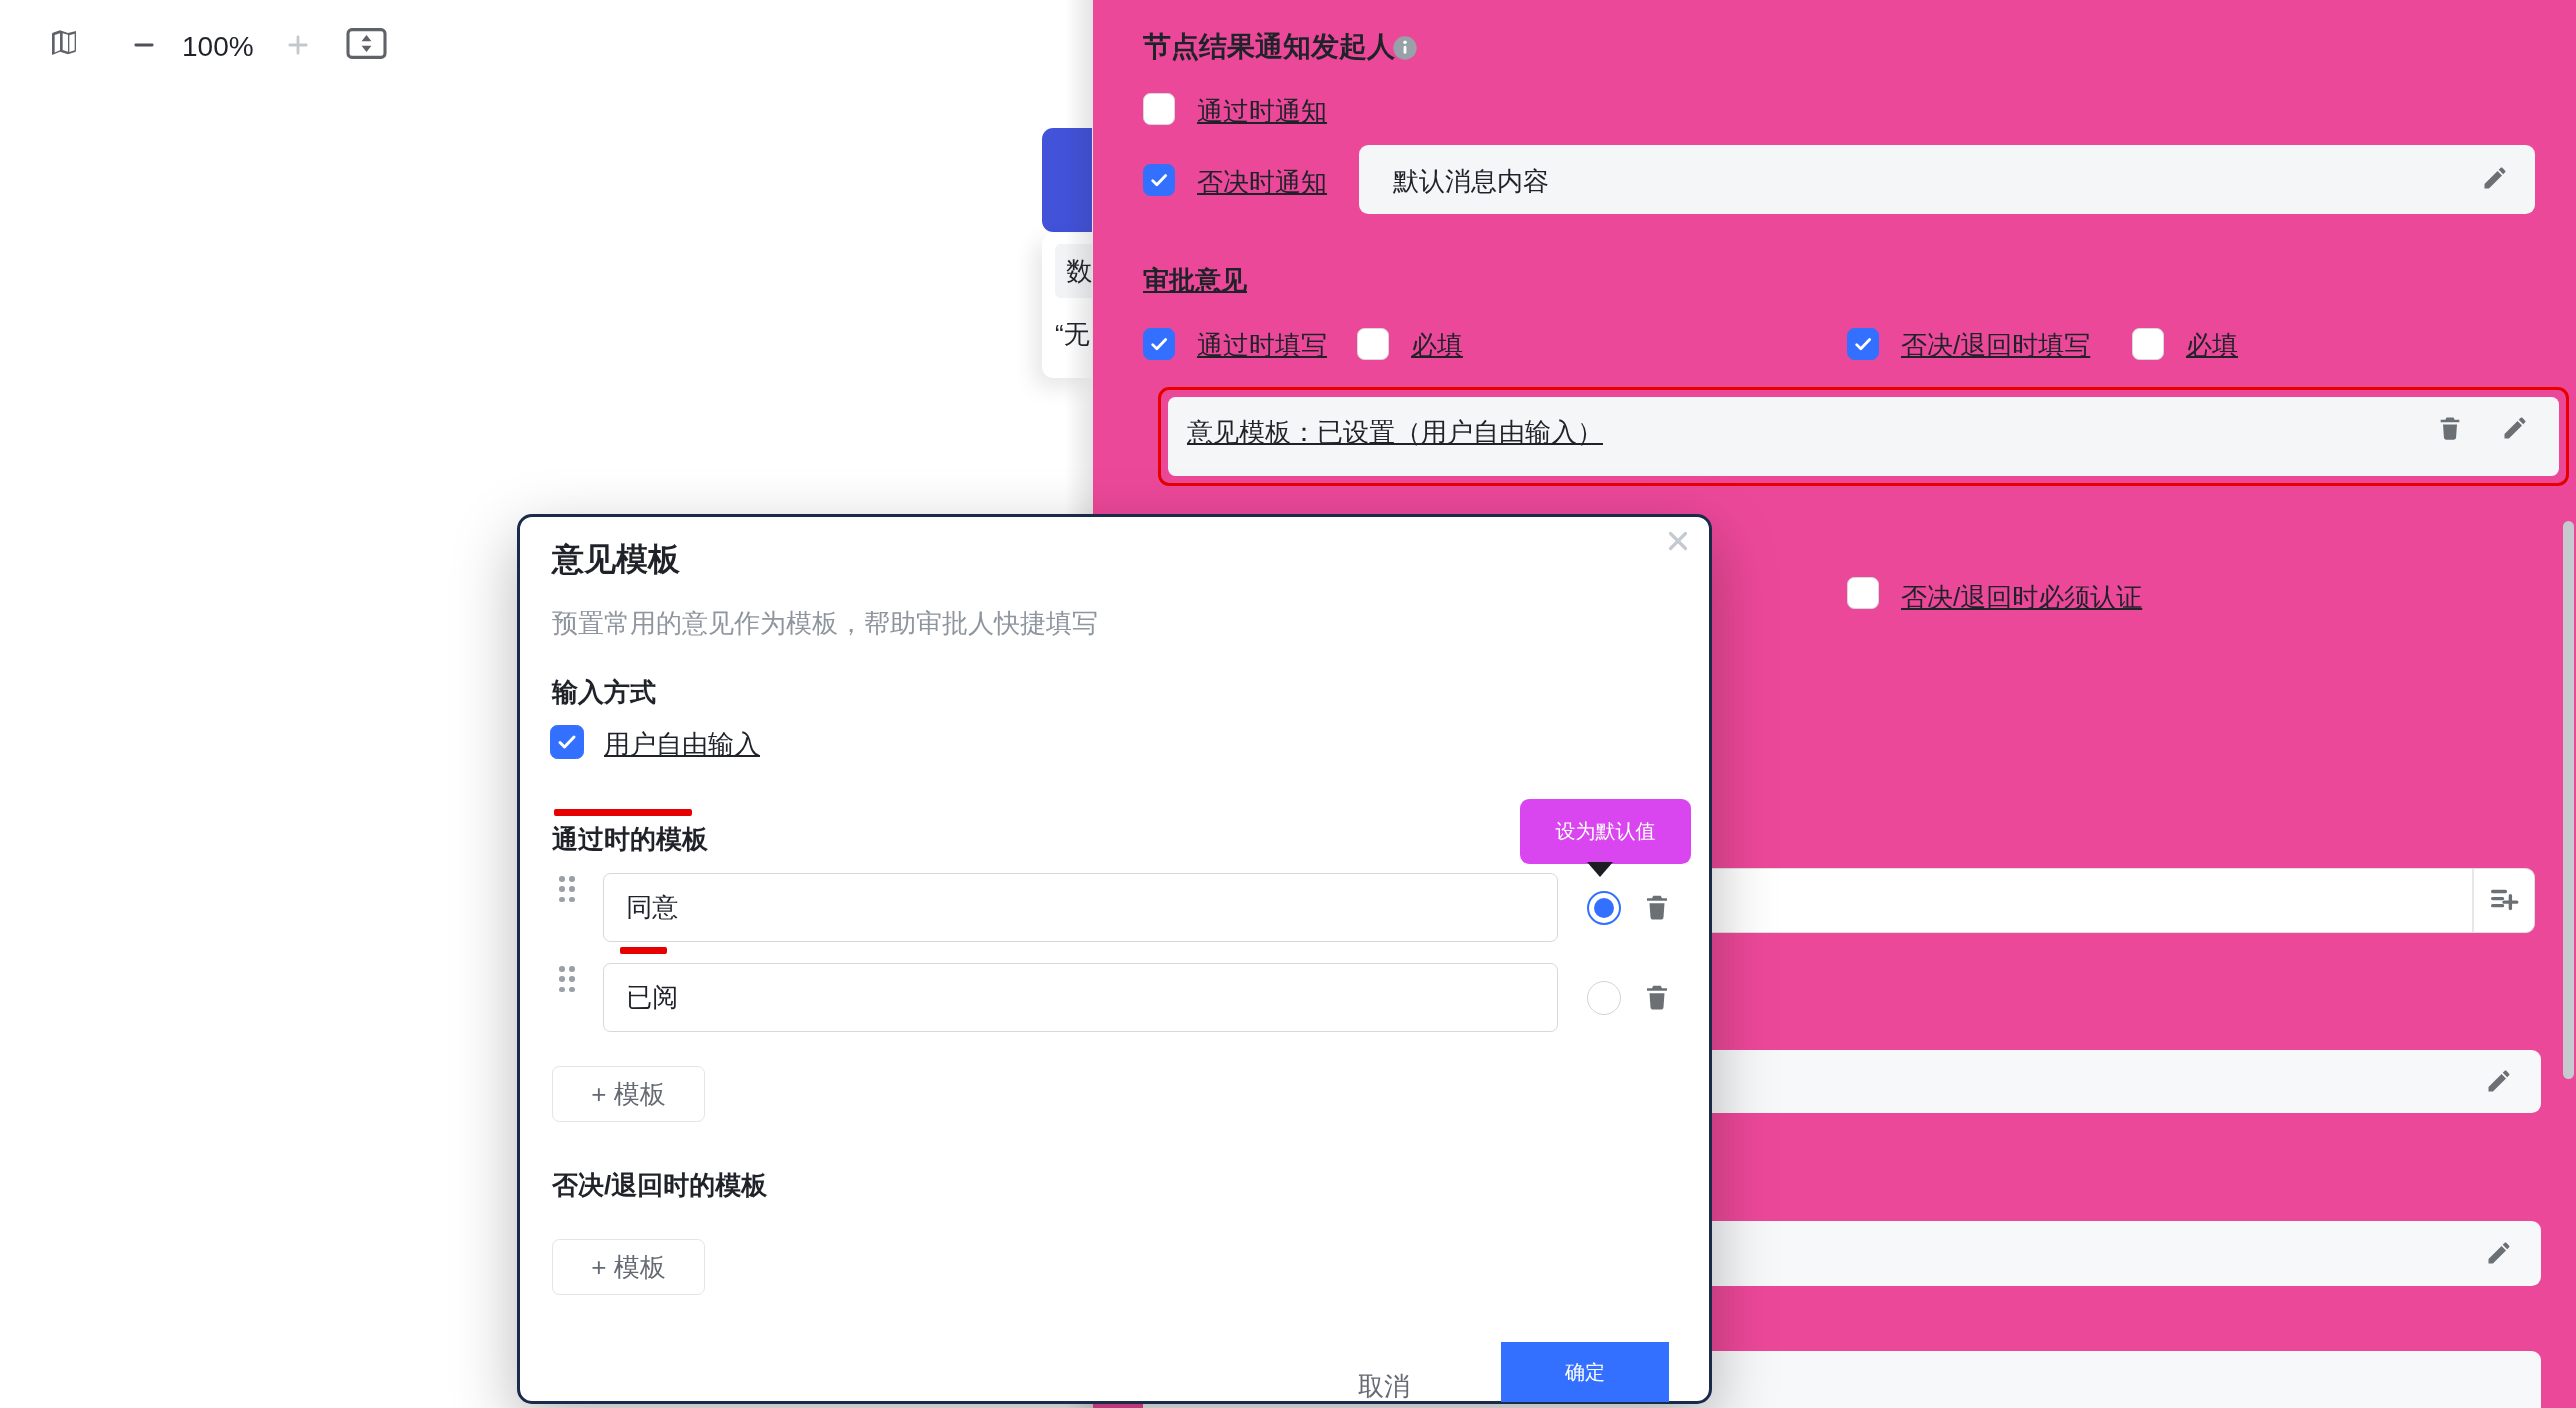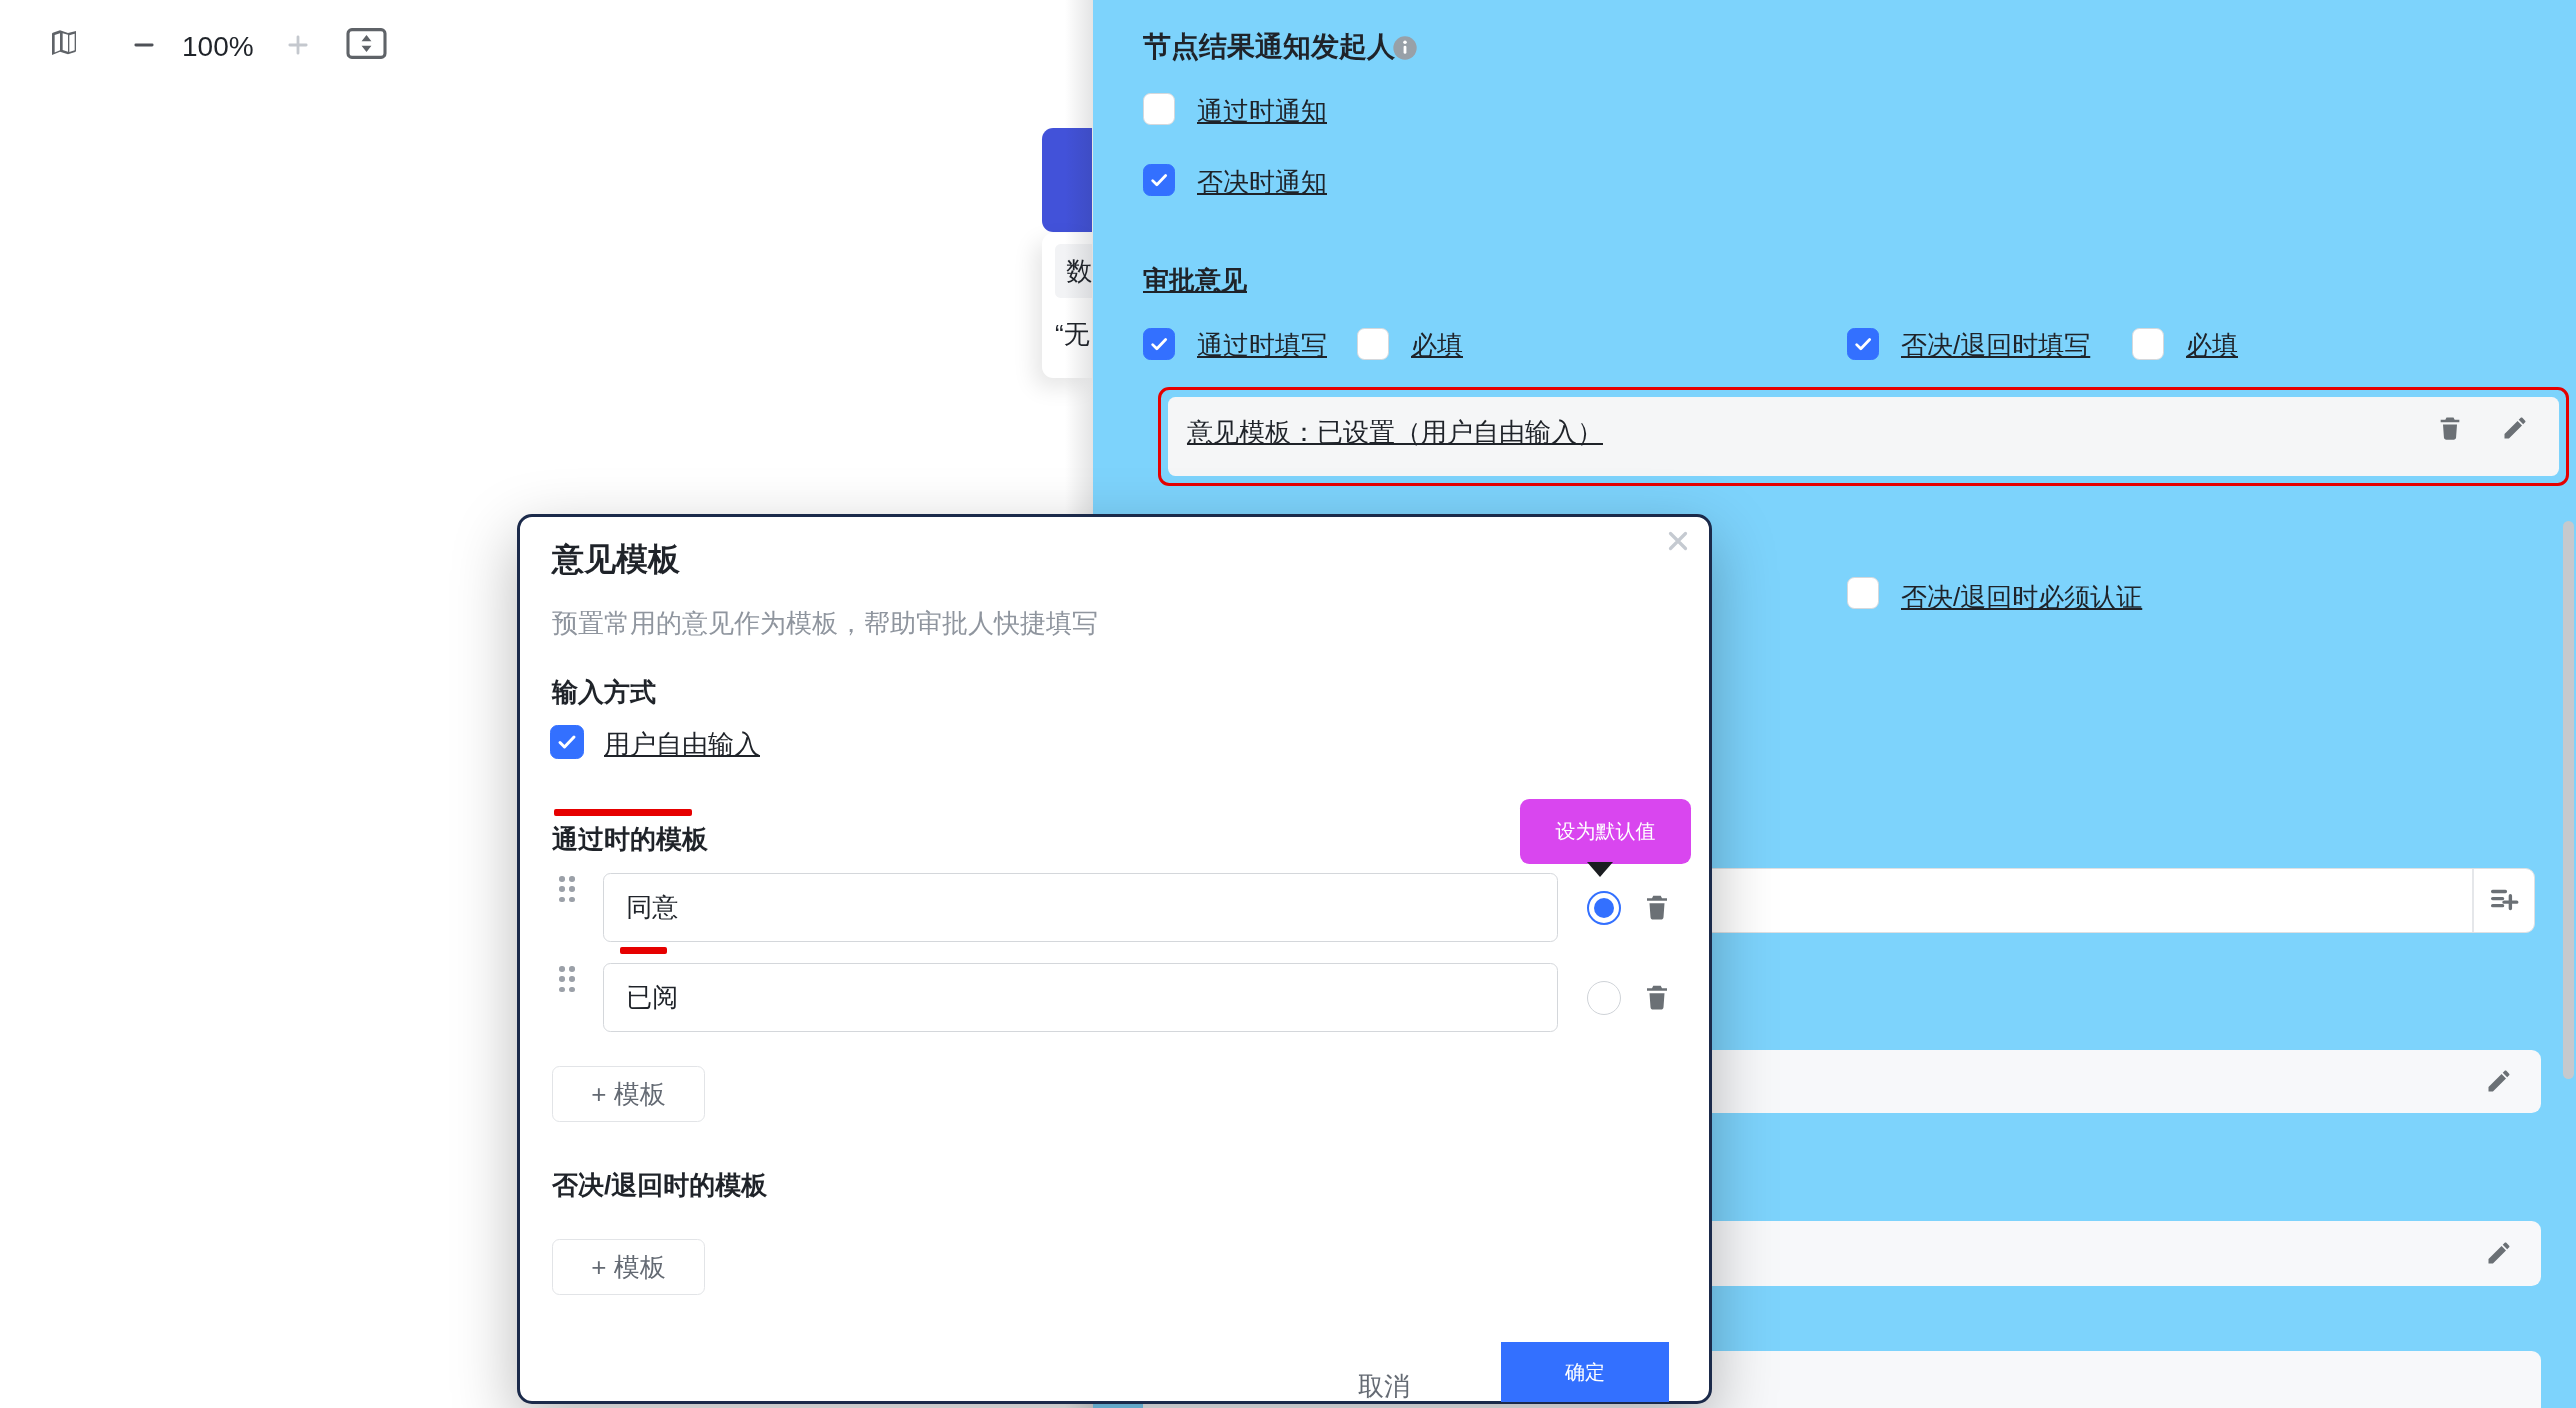--- a/index.html
+++ b/index.html
@@ -25,21 +25,21 @@
   .zoomlevel{font-size:28px;color:#1f2329;}
 
   
   .node-blue{background:#4252d9;border-radius:11.2px 0 0 11.2px;}
   .node-card{background:#ffffff;border-radius:11.2px 0 0 11.2px;box-shadow:-7.4px 9.3px 22.3px rgba(0,0,0,.10);overflow:hidden;}
   .node-chip{background:#f2f3f5;border-radius:5.6px 0 0 5.6px;font-size:26px;line-height:54px;padding-left:11.2px;color:#1f2329;overflow:hidden;white-space:nowrap;}
   .node-quote{font-size:26px;color:#1f2329;overflow:hidden;white-space:nowrap;}
   .canvas-shadow{background:linear-gradient(to right, rgba(31,35,41,0), rgba(31,35,41,0.12));}
 
   
-  .panel{background:#7dd3fc;}
+  .panel{background:#ec4899;}
 
   .cb{width:32px;height:32px;border:1.9px solid #d5d8dc;border-radius:7.4px;background:#fff;box-sizing:border-box;display:flex;align-items:center;justify-content:center;}
   .cb.checked{background:#3370ff;border-color:#3370ff;}
   .cb svg{display:block;}
 
   .field-gray{background:#f5f6f7;border-radius:9.3px;}
   .field-gray .val{font-size:26px;color:#1f2329;}
 
   .redbox{border:3.7px solid #e60000;border-radius:11.2px;box-sizing:border-box;}
   .redbox-inner{position:absolute;left:7.4px;top:7.4px;right:7.4px;bottom:7.4px;background:#f5f6f7;border-radius:7.4px;}
@@ -164,20 +164,30 @@
     <div class="abs cb" style="left:50px;top:93px;"></div>
     <div class="abs t28" style="left:104px;top:95px;">通过时通知</div>
 
     <div class="abs cb checked" style="left:50px;top:164px;">
       <svg width="22.3" height="22.3" viewBox="0 0 24 24">
           <path d="M5 12.5l4.5 4.5L19 7" stroke="#fff" stroke-width="3" fill="none" stroke-linecap="round" stroke-linejoin="round"></path>
         </svg>
     </div>
     <div class="abs t28" style="left:104px;top:166px;">否决时通知</div>
 
+    <div class="abs field-gray" style="left:266px;top:145px;width:1176px;height:69px;">
+      <div class="val abs" style="left:34px;top:18.6px;">默认消息内容</div>
+      <button class="icon-btn abs" style="right:24px;top:18.6px;width:32px;height:32px;">
+        <span>
+          <svg width="28" height="28" viewBox="0 0 24 24">
+              <path fill="#6b7075" d="M3 17.2V21h3.8L18 9.8 14.2 6 3 17.2zM20.7 7.1c.4-.4.4-1 0-1.4l-2.4-2.4c-.4-.4-1-.4-1.4 0l-1.7 1.7 3.8 3.8 1.7-1.7z"></path>
+            </svg>
+        </span>
+      </button>
+    </div>
 
     <div class="abs t28 bold" style="left:50px;top:264px;">审批意见</div>
 
     <div class="abs cb checked" style="left:50px;top:328px;">
       <svg width="22.3" height="22.3" viewBox="0 0 24 24">
           <path d="M5 12.5l4.5 4.5L19 7" stroke="#fff" stroke-width="3" fill="none" stroke-linecap="round" stroke-linejoin="round"></path>
         </svg>
     </div>
     <div class="abs t28" style="left:104px;top:329px;">通过时填写</div>
 

